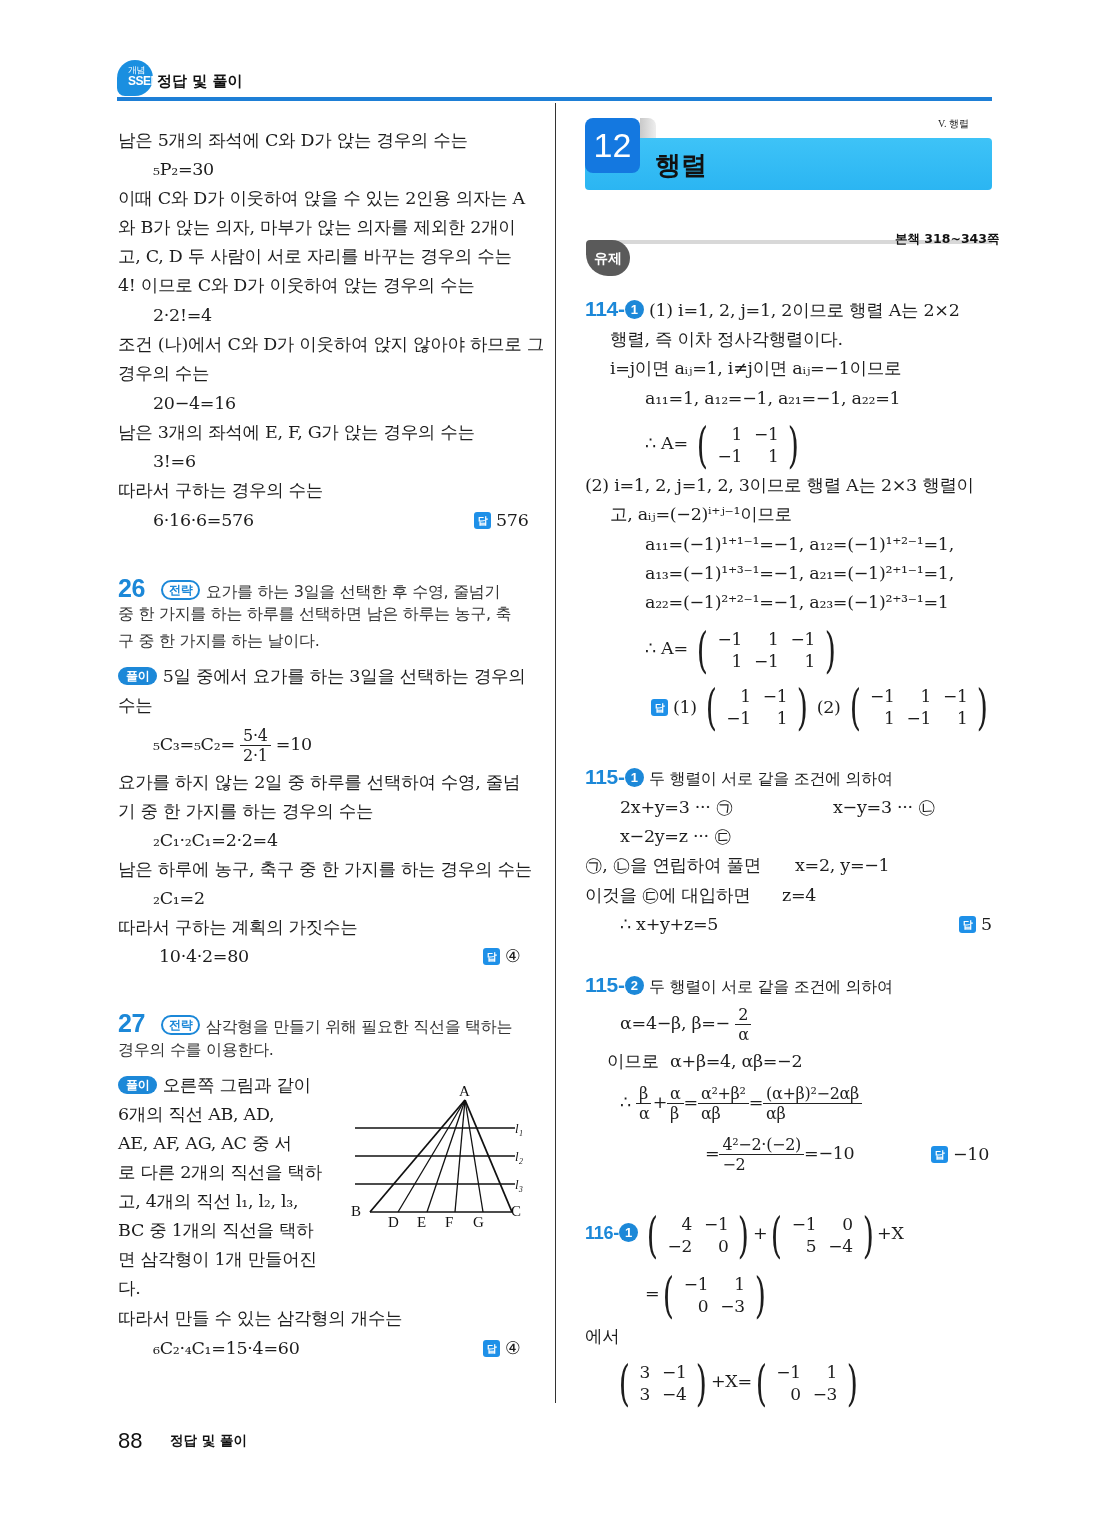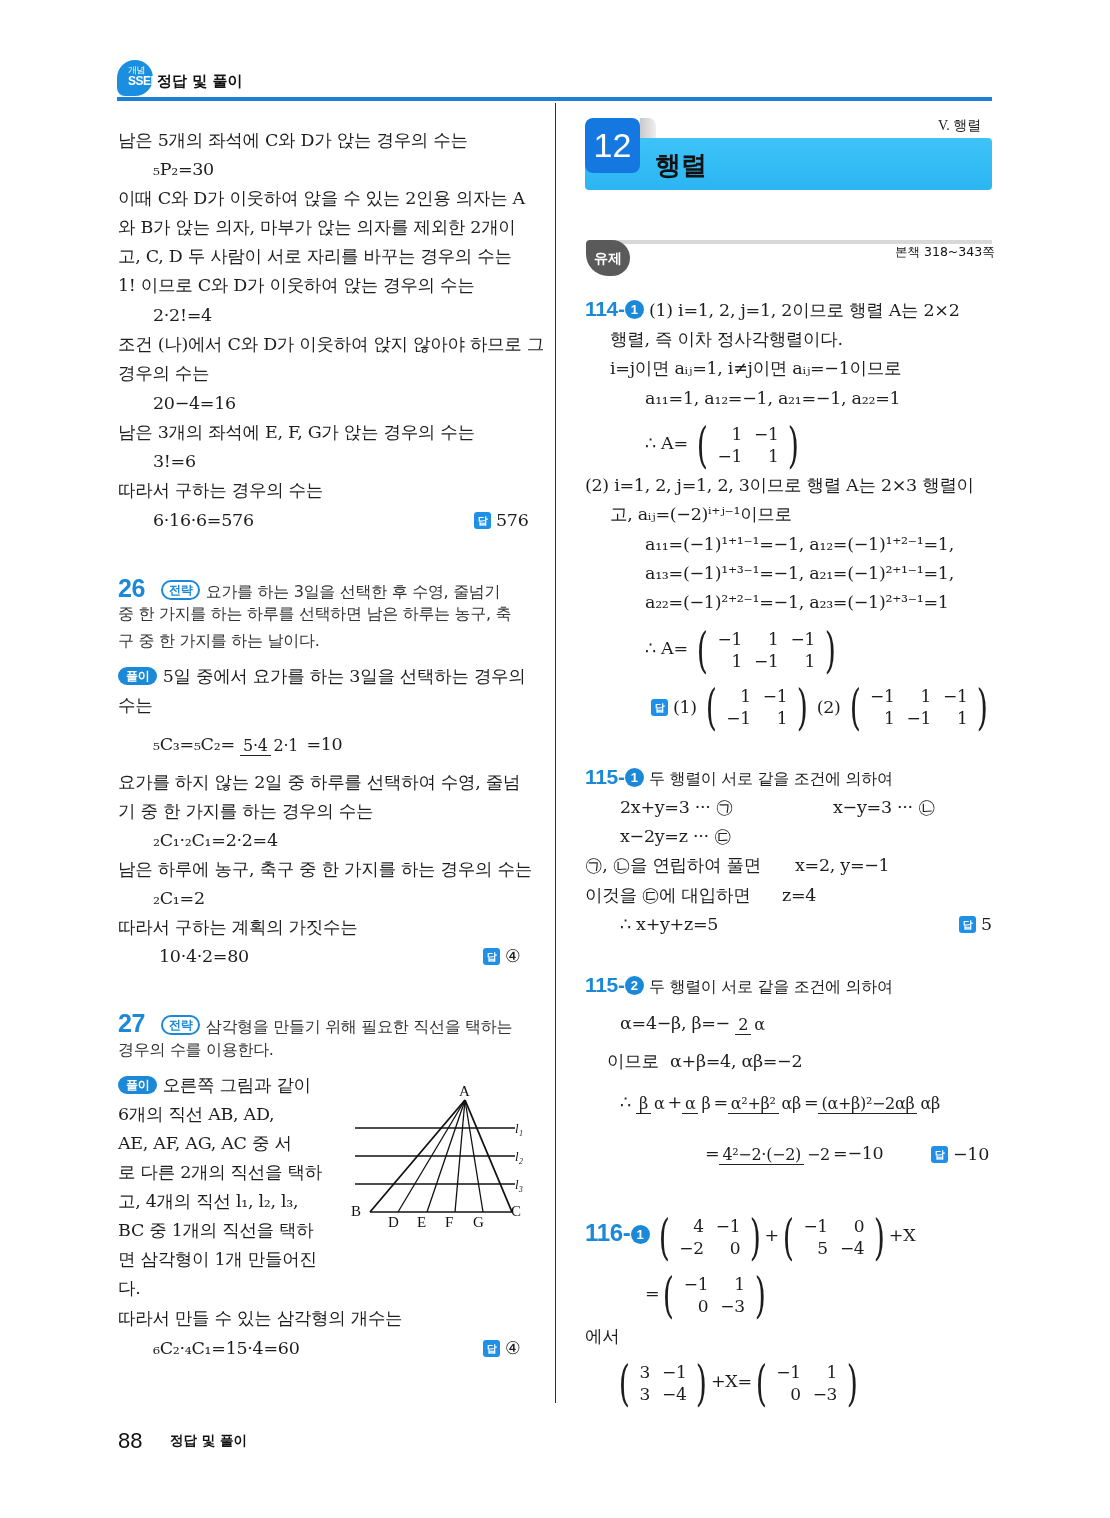--- a/index.html
+++ b/index.html
@@ -28,35 +28,35 @@
   .probnum { font-family: "Liberation Sans", sans-serif; font-weight: bold; color: #1c88d8; font-size: 25px; }
   .tag-strat { display: inline-block; border: 2px solid #1c88d8; color: #1c88d8; border-radius: 11px; font-family: "DejaVu Sans", sans-serif; font-size: 12px; font-weight: bold; padding: 0 6px; line-height: 16px; vertical-align: 3px; }
   .tag-sol { display: inline-block; background: #1c88d8; color: #fff; border-radius: 11px; font-family: "DejaVu Sans", sans-serif; font-size: 12px; font-weight: bold; padding: 1px 8px; line-height: 16px; vertical-align: 2px; }
   .strat-text { font-family: "DejaVu Sans", sans-serif; font-size: 16px; color: #333; }
 
   
   .ch-box { left: 585px; top: 138px; width: 407px; height: 52px; background: linear-gradient(#3ec3f7, #2bb5f2); border-radius: 4px; }
   .ch-num { left: 585px; top: 118px; width: 55px; height: 55px; background: #1478e0; border-radius: 8px; color: #fff; font-family: "Liberation Sans", sans-serif; font-size: 34px; line-height: 55px; text-align: center; }
   .ch-fold { left: 640px; top: 118px; width: 16px; height: 20px; background: linear-gradient(90deg,#c9c9c9,#eee); border-radius: 0 8px 0 0; }
   .ch-title { left: 655px; top: 148px; font-family: "DejaVu Sans", sans-serif; font-weight: bold; font-size: 26px; color: #111; }
-  .ch-label { left: 938px; top: 117px; font-size: 14px; }
+  .ch-label { left: 938px; top: 117px; font-size: 10px; }
 
   .sec-rule { left: 605px; top: 240px; width: 387px; height: 4px; background: #d8d8d8; }
   .sec-tag { left: 586px; top: 240px; width: 44px; height: 36px; background: #5a5a5a; border-radius: 4px 18px 18px 22px; color: #fff; font-family: "DejaVu Sans", sans-serif; font-weight: bold; font-size: 14px; line-height: 36px; text-align: center; }
-  .sec-ref { left: 895px; top: 244px; font-family: "DejaVu Sans", sans-serif; font-weight: normal; font-size: 12.5px; color: #111; }
+  .sec-ref { left: 895px; top: 231px; font-family: "DejaVu Sans", sans-serif; font-weight: bold; font-size: 12.5px; color: #111; }
 
   .pnum-circle { display:inline-block; width: 19px; height: 19px; border-radius: 50%; background: #1c88d8; color:#fff; font-size: 13px; line-height: 19px; text-align:center; font-family: "Liberation Sans", sans-serif; font-weight: bold; vertical-align: 2px; }
 
   
   .mat { display: inline-flex; align-items: center; vertical-align: middle; }
   .mat .br { font-size: 48px; line-height: 46px; font-weight: 200; transform: scaleX(0.6); display: inline-block; }
   .mat table { border-collapse: collapse; }
   .mat td { text-align: right; padding: 0 6px; font-size: 17px; line-height: 22px; }
 
-  .frac { display: inline-flex; flex-direction: row; align-items: center; vertical-align: middle; font-size: 16px; line-height: 19px; }
+  .frac { display: inline-flex; flex-direction: column; align-items: flex-start; vertical-align: middle; font-size: 16px; line-height: 19px; }
   .frac .num { border-bottom: 1px solid #222; padding: 0 3px; }
   .frac .den { padding: 0 3px; }
 
   .footer-num { left: 118px; top: 1428px; font-family: "Liberation Sans", sans-serif; font-size: 22px; color: #111; }
   .footer-text { left: 170px; top: 1432px; font-family: "DejaVu Sans", sans-serif; font-weight: bold; font-size: 13.5px; color: #111; }
 </style>
 </head>
 <body>
 
 <div class="abs logo">
@@ -66,21 +66,21 @@
 <div class="abs hdr-title">정답 및 풀이</div>
 <div class="abs hdr-rule"></div>
 <div class="abs col-divider"></div>
 
 <div>
   <div class="line" style="left:118px;top:129px">남은 5개의 좌석에 C와 D가 앉는 경우의 수는</div>
   <div class="line ind" style="left:118px;top:158px">₅P₂=30</div>
   <div class="line" style="left:118px;top:187px">이때 C와 D가 이웃하여 앉을 수 있는 2인용 의자는 A</div>
   <div class="line" style="left:118px;top:216px">와 B가 앉는 의자, 마부가 앉는 의자를 제외한 2개이</div>
   <div class="line" style="left:118px;top:245px">고, C, D 두 사람이 서로 자리를 바꾸는 경우의 수는</div>
-  <div class="line" style="left:118px;top:274px">1! 이므로 C와 D가 이웃하여 앉는 경우의 수는</div>
+  <div class="line" style="left:118px;top:274px">4! 이므로 C와 D가 이웃하여 앉는 경우의 수는</div>
   <div class="line ind" style="left:118px;top:304px">2·2!=4</div>
   <div class="line" style="left:118px;top:333px">조건 (나)에서 C와 D가 이웃하여 앉지 않아야 하므로 그</div>
   <div class="line" style="left:118px;top:362px">경우의 수는</div>
   <div class="line ind" style="left:118px;top:392px">20−4=16</div>
   <div class="line" style="left:118px;top:421px">남은 3개의 좌석에 E, F, G가 앉는 경우의 수는</div>
   <div class="line ind" style="left:118px;top:450px">3!=6</div>
   <div class="line" style="left:118px;top:479px">따라서 구하는 경우의 수는</div>
   <div class="line ind" style="left:118px;top:509px">6·16·6=576</div>
   <div class="line ans" style="left:474px;top:509px">
     <span class="ans-badge">답</span>
@@ -340,21 +340,21 @@
       </span><span>=−10</span>
   </div>
   <div class="line ans" style="left:931px;top:1143px">
     <span class="ans-badge">답</span>
     <span>−10</span>
   </div>
 </div>
 
 <div>
   <div class="line" style="left:585px;top:1210px;line-height:46px">
-    <span class="probnum" style="font-size:24px">116-</span><span class="pnum-circle">1</span>
+    <span class="probnum" style="font-size:18px">116-</span><span class="pnum-circle">1</span>
     <span class="mat">
         <span class="br">(</span>
         <table>
       <tbody>
             <tr>
               <td>4</td>
               <td>−1</td>
             </tr>
       <tr>
               <td>−2</td>

